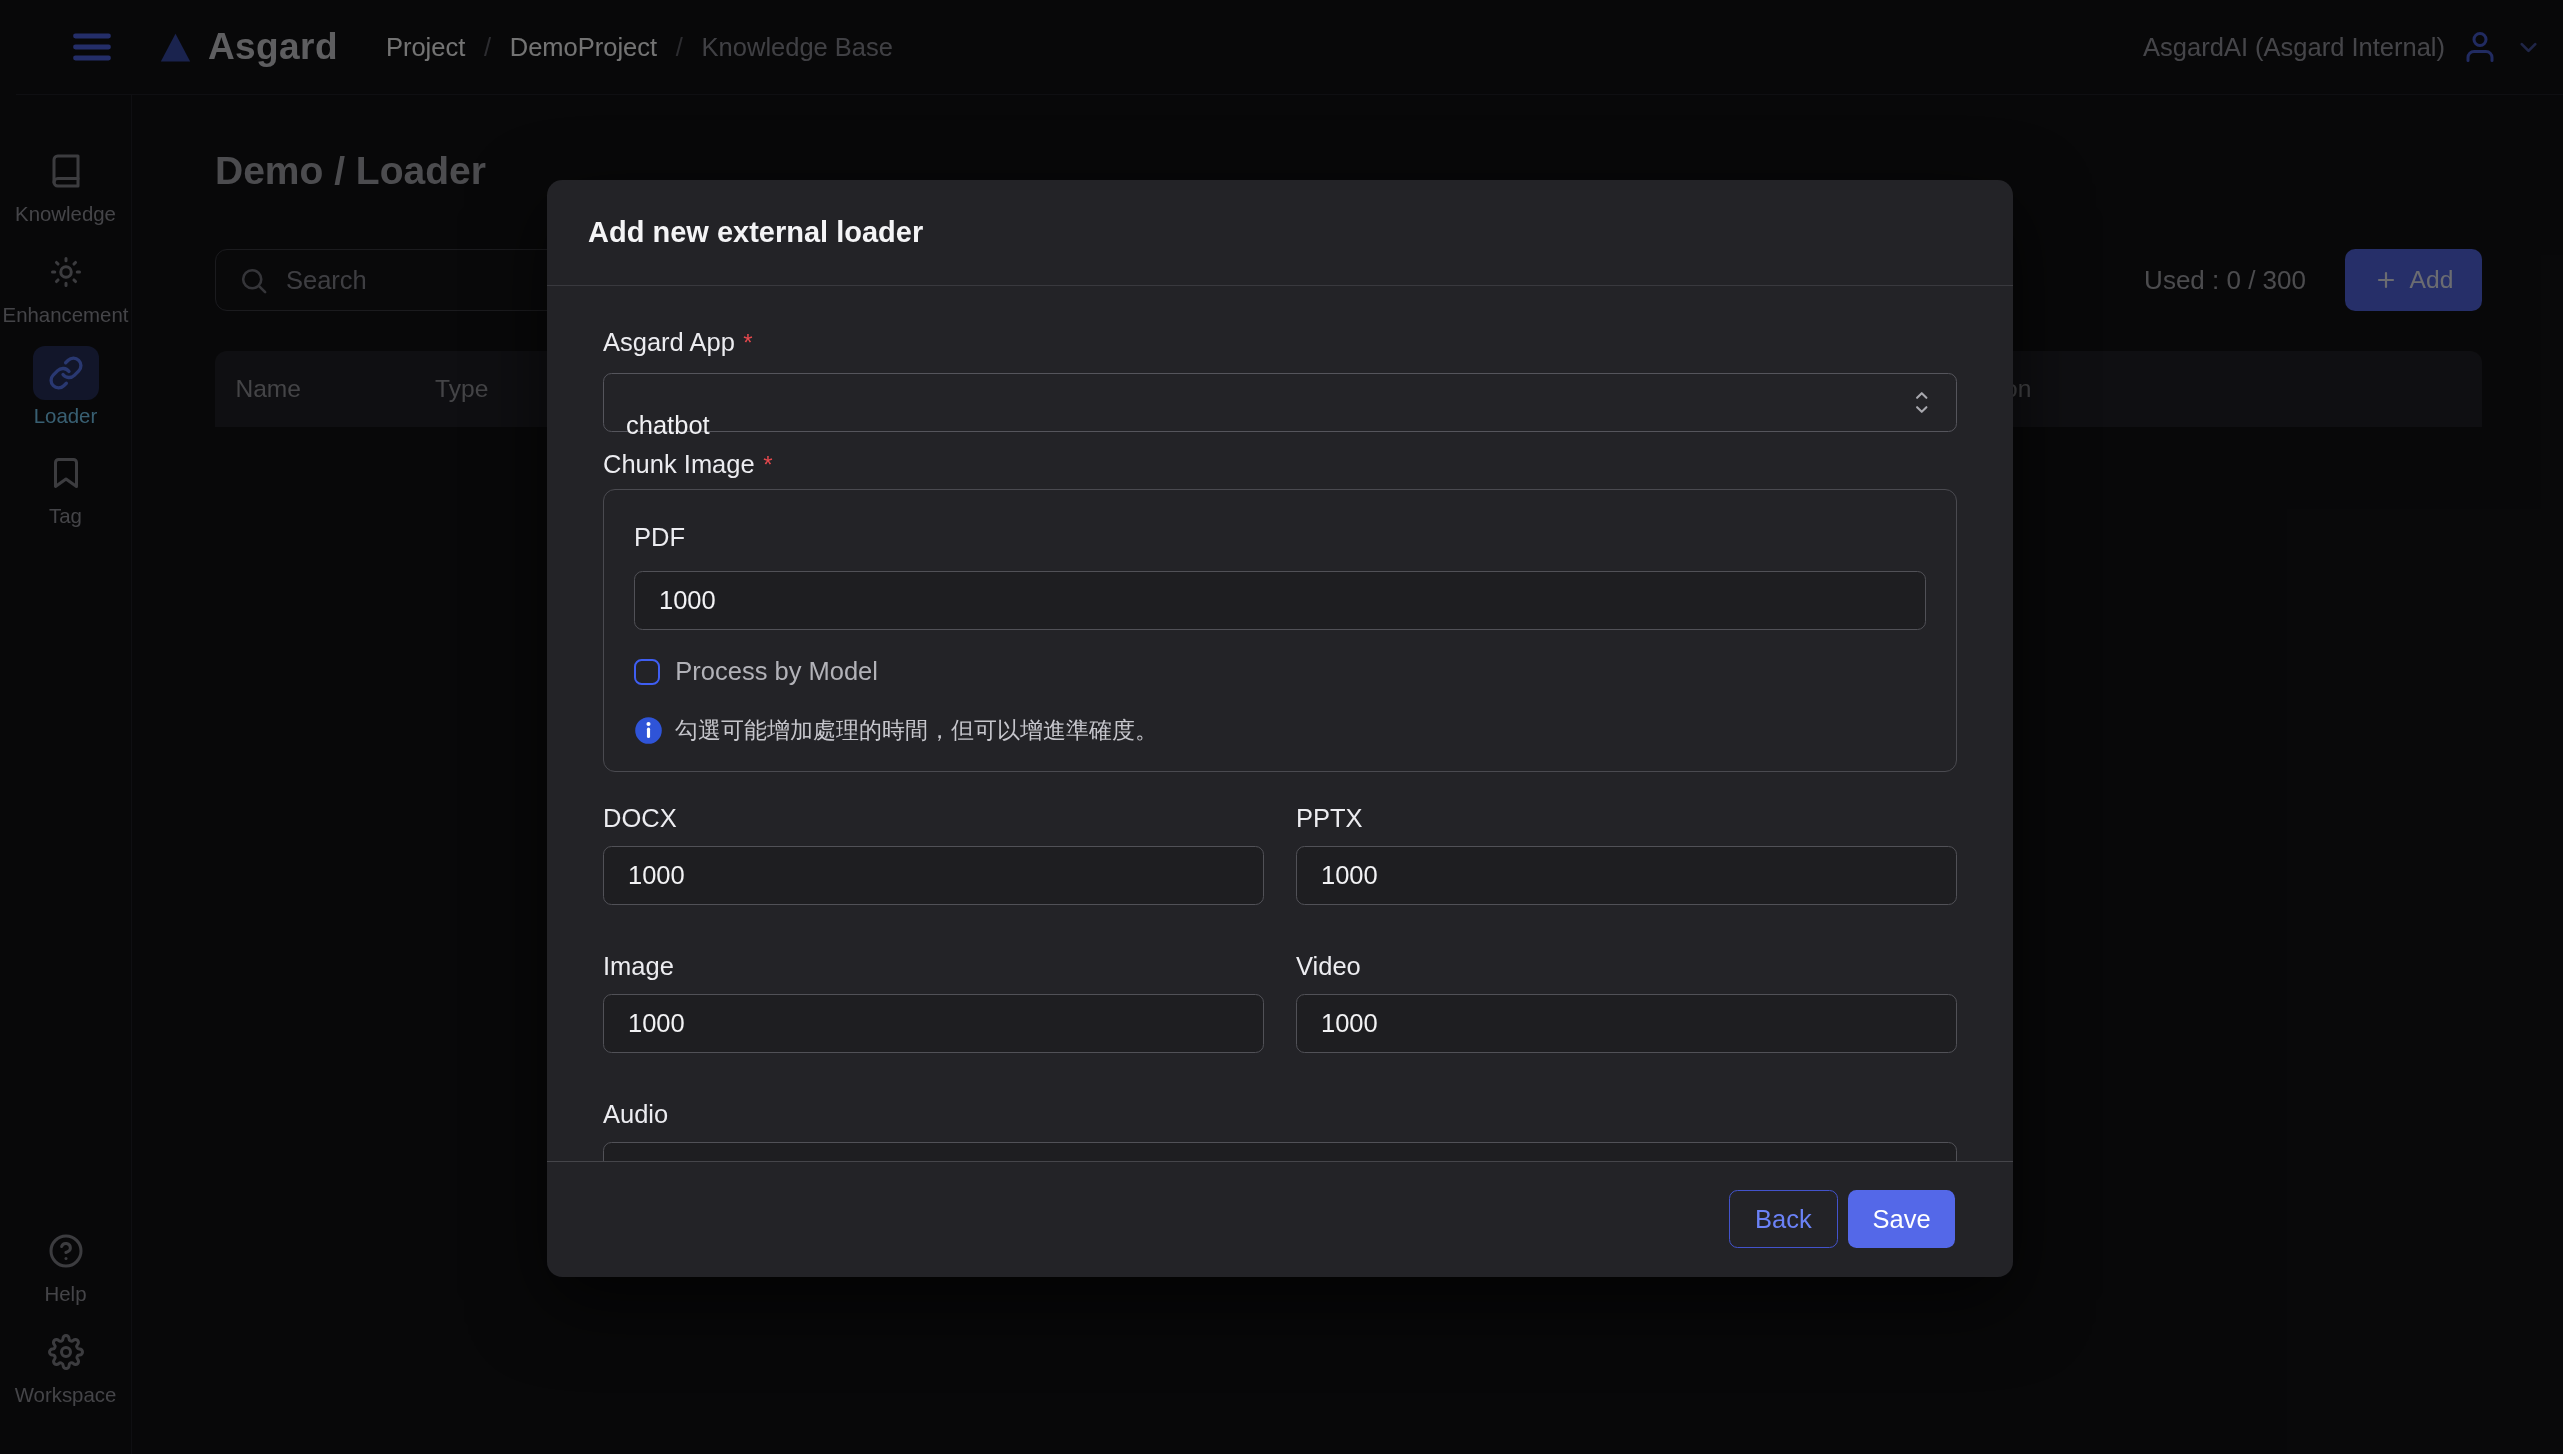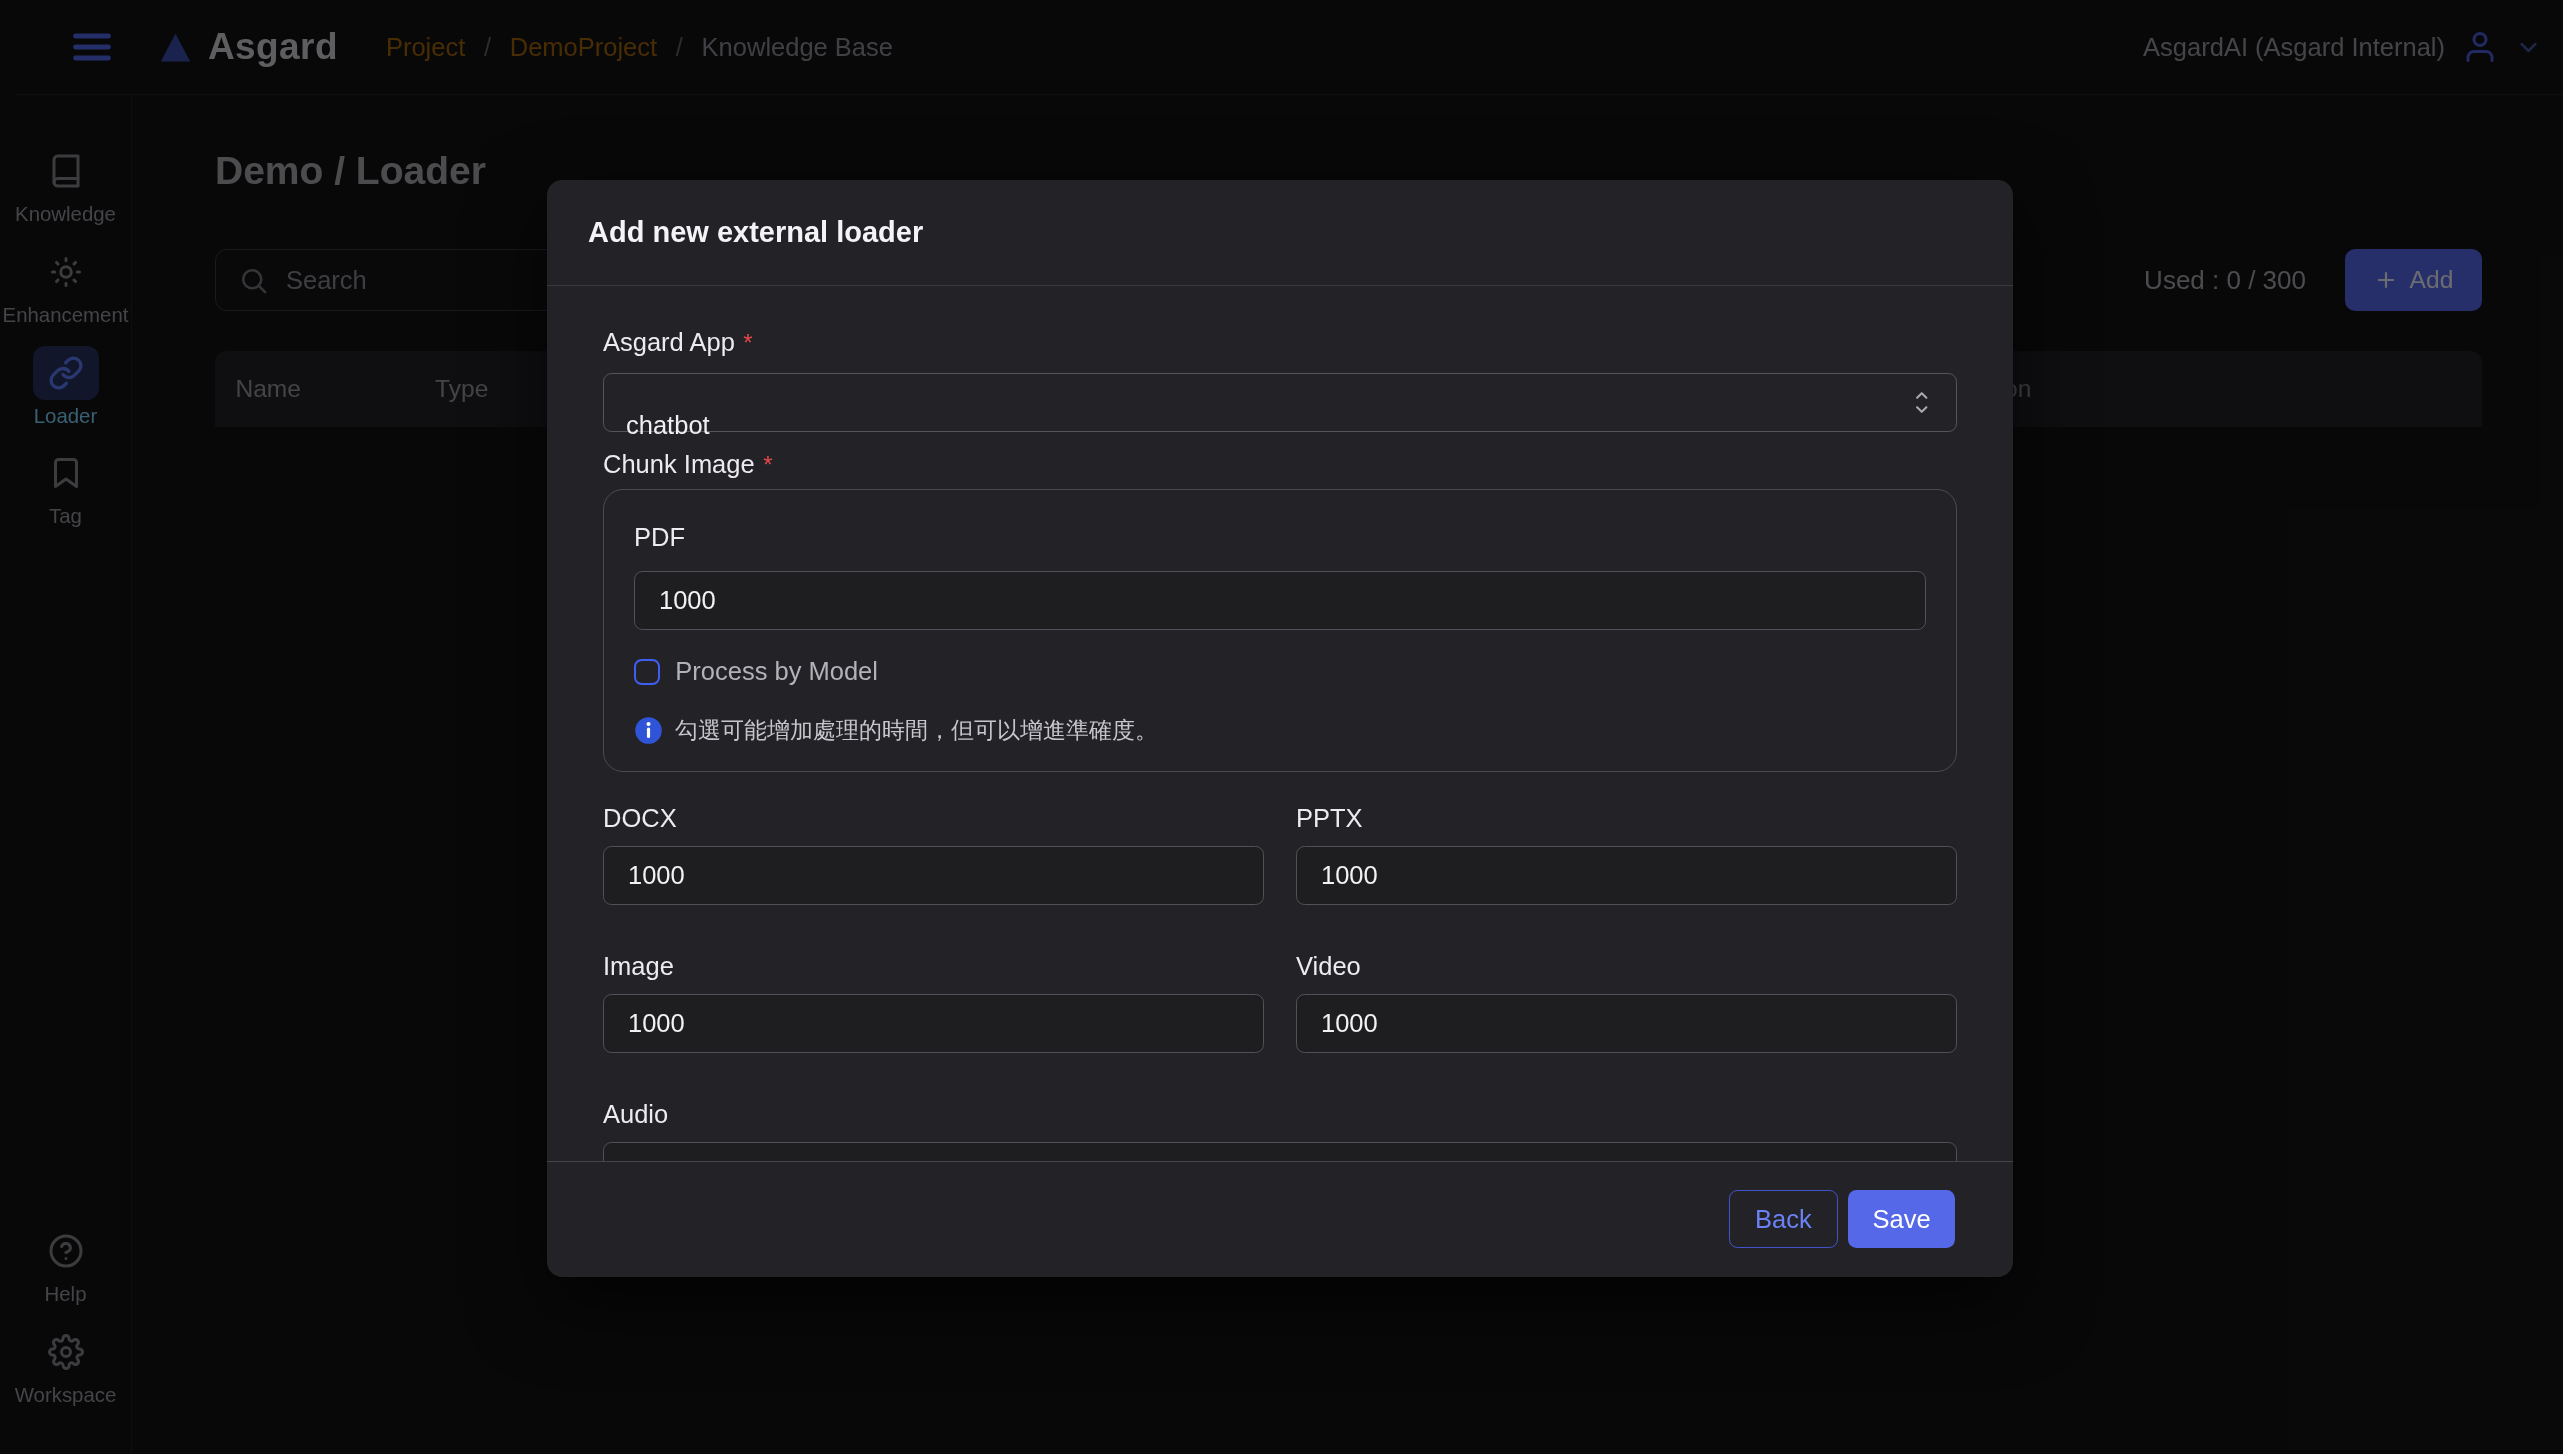--- a/index.html
+++ b/index.html
@@ -9,21 +9,21 @@
 
   
   .topbar { position:absolute; left:16px; top:0; width:2563px; height:95px;
             display:flex; align-items:center; padding:0 37px 0 54px;
             background:#131316; border-bottom:0.8px solid #232329; z-index:10; }
   .hamburger { width:44px; height:37px; color:#5066e8; background:none; border:none; cursor:pointer; margin-right:41px; display:flex; align-items:center; }
   .logo { display:flex; align-items:center; gap:12px; }
   .logo-triangle { width:41px; height:37px; color:#3a4fae; }
   .logo-text { font-size:37px; font-weight:700; color:#d0d0d5; letter-spacing:0.4px; }
   .breadcrumb { display:flex; align-items:center; gap:18.7px; margin-left:48px; font-size:25.5px; }
-  .crumb { color:#a16207; }
+  .crumb { color:#ffffff; }
   .crumb-sep { color:#63636b; }
   .crumb-last { color:#8e8e97; }
   .account { margin-left:auto; display:flex; align-items:center; gap:17px; }
   .account-label { font-size:25.5px; color:#9a9aa2; }
   .user-icon { width:36px; height:36px; color:#4a5fd8; }
   .account-chevron { width:27px; height:27px; color:#47549f; }
 
   
   .sidebar { position:absolute; left:0; top:95px; width:132px; height:1360px;
              background:#131316; border-right:0.8px solid #232329;
@@ -65,21 +65,21 @@
                   display:flex; align-items:center; padding:0 41px; }
   .modal-title { font-size:29px; font-weight:700; color:#f4f4f6; }
   .modal-body { height:875px; flex:none; overflow:hidden; padding:41px 56px 0; }
   .field-label { display:flex; gap:8.5px; font-size:25.5px; line-height:31px; color:#ececf0; }
   .req { color:#e5484d; font-size:24px; }
   .select-box { margin-top:15.3px; height:59px; border:0.8px solid #55555c; border-radius:8.5px;
                 display:flex; align-items:center; justify-content:space-between; padding:0 22px; cursor:pointer; background:#232327; }
   .select-value { font-size:25.5px; color:#f0f0f3;margin-top:46px; }
   .select-caret { width:25.5px; height:31px; color:#a8a8ae; }
   .label-chunk { margin-top:17px; }
-  .fieldset { margin-top:8.5px; height:283px; border:0.8px solid #4a4a50; border-radius:20px; padding:32px 30px 0; }
+  .fieldset { margin-top:8.5px; height:283px; border:0.8px solid #4a4a50; border-radius:12px; padding:32px 30px 0; }
   .text-input { display:block; width:100%; height:59px; background:#1e1e21; border:0.8px solid #515157;
                 border-radius:8.5px; padding:0 24px; font-size:25.5px; color:#f2f2f4; font-family:inherit; outline:none; }
   .fieldset .text-input { margin-top:18.7px; }
   .cb-row { margin-top:27px; display:flex; align-items:center; gap:15.3px; }
   .checkbox { width:26px; height:26px; border:2.1px solid #3f5ef2; border-radius:7.6px; background:transparent; cursor:pointer; flex:none; }
   .cb-label { font-size:25.5px; color:#b2b2b8; }
   .info-row { margin-top:29px; display:flex; align-items:center; gap:12px; }
   .info-icon { width:29px; height:29px; color:#2f54d8; flex:none; }
   .info-text { font-size:23px; color:#c6c6cc; }
   .two-col { display:flex; gap:32px; margin-top:31px; }

